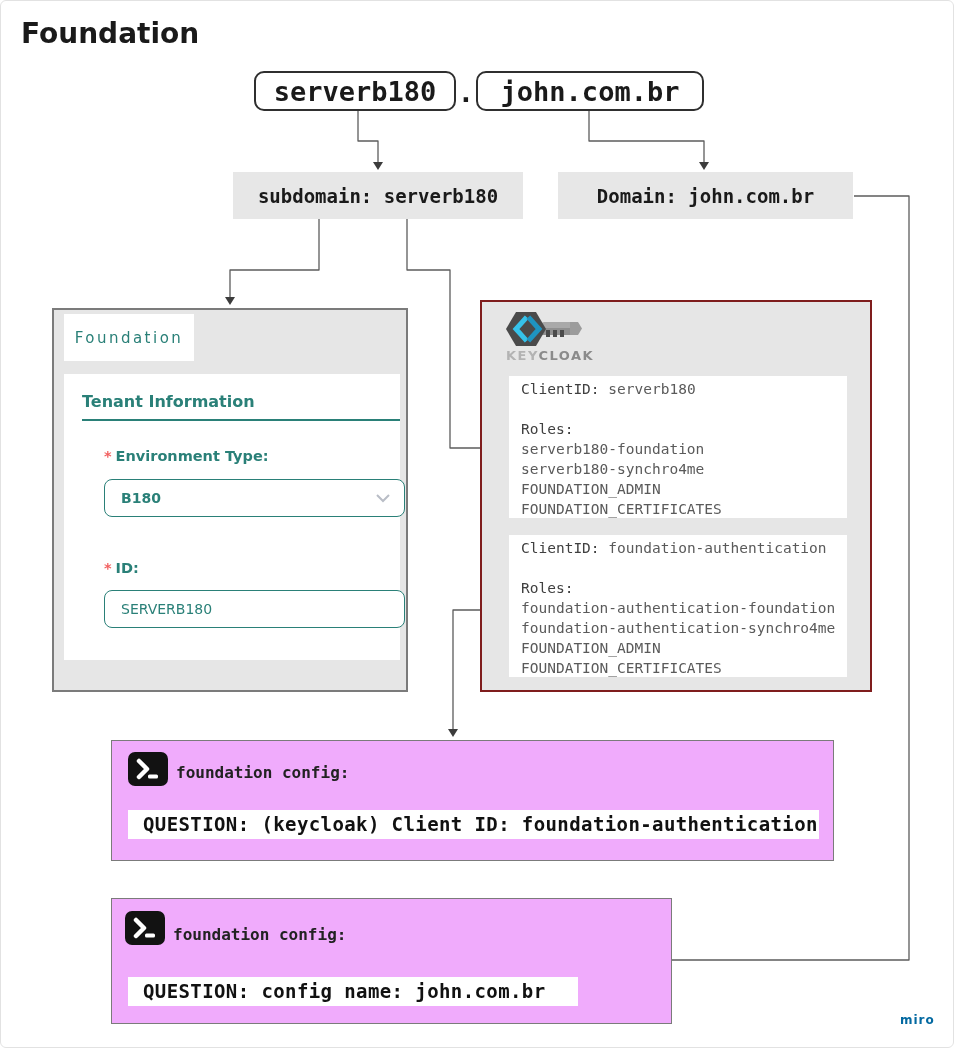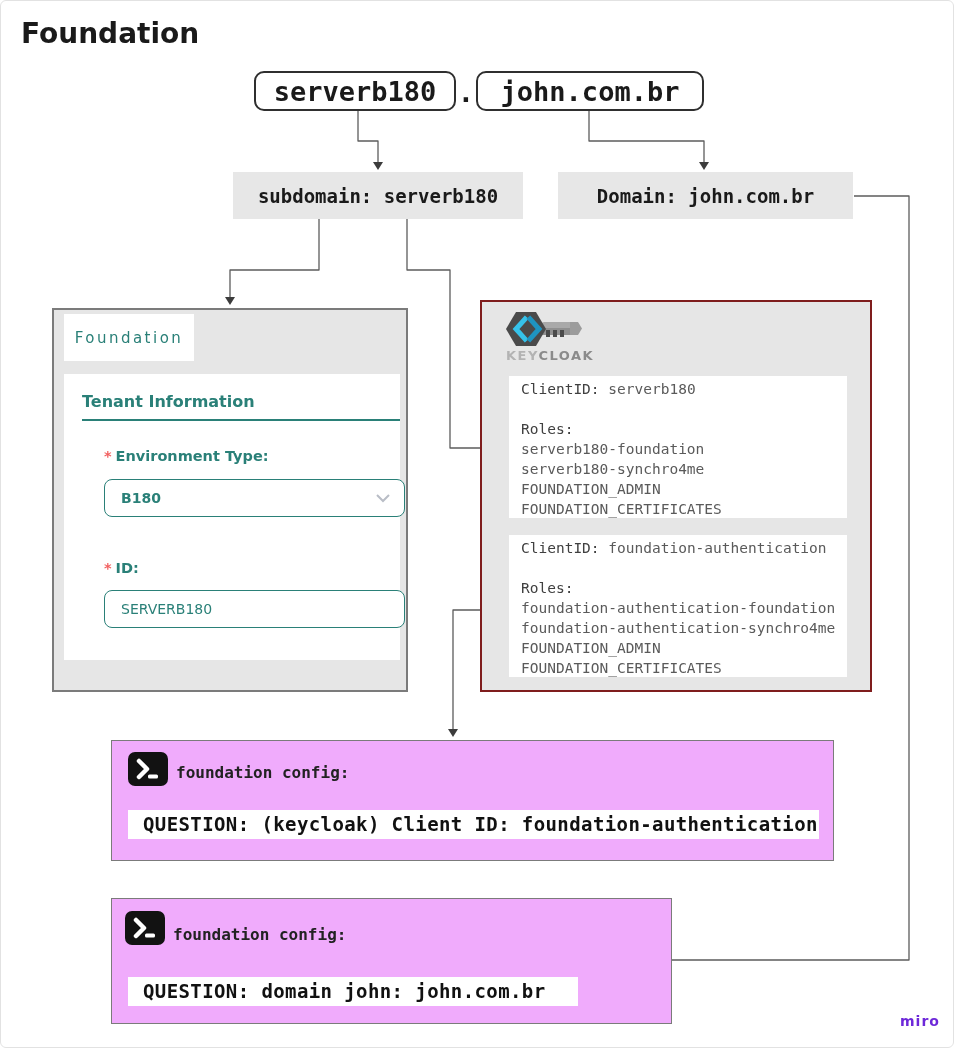--- a/index.html
+++ b/index.html
@@ -65,22 +65,22 @@
   
   .term { position:absolute; background:#f0abfc; border:1.5px solid #7b7b7b;margin-left:20px; }
   .term1 { left:90px; top:739px; width:723px; height:121px; }
   .term2 { left:90px; top:897px; width:561px; height:126px; }
   .term-icon { position:absolute; width:40px; height:34px; background:#121212; border-radius:7px;
     display:flex; align-items:center; justify-content:center; }
   .term-title { position:absolute; font-size:16px; font-weight:bold; color:#222; }
   .term-q { position:absolute; height:29px; background:#fff; font-size:19px; font-weight:bold;
     color:#111; line-height:29px; letter-spacing:0.4px; white-space:nowrap; padding-left:15px; }
 
-  .watermark { position:absolute; left:899px; top:1012px; font-size:14px; font-weight:bold;
-    color:#6d28d9; letter-spacing:1px; }
+  .watermark { position:absolute; left:899px; top:1012px; font-size:12px; font-weight:bold;
+    color:#0369a1; letter-spacing:1px; }
 </style>
 </head>
 <body>
 
 <div class="stage">
 
   <div class="page-title">Foundation</div>
 
   <svg class="wires">
     <path d="M357,110 L357,140 L377,140 L377,162"></path>
@@ -180,18 +180,18 @@
   </div>
 
   <div class="term term2">
     <div class="term-icon" style="left:13px; top:12px;">
       <svg width="26" height="22" viewBox="0 0 26 22">
         <path d="M4,3 L12,11 L4,19" fill="none" stroke="#fff" stroke-width="4.5" stroke-linecap="round" stroke-linejoin="round"></path>
         <rect x="13" y="16.5" width="10" height="4" rx="1.5" fill="#fff"></rect>
       </svg>
     </div>
     <div class="term-title mono" style="left:61px; top:26px;">foundation config:</div>
-    <div class="term-q mono" style="left:16px; top:78px; width:450px;">QUESTION: domain john: john.com.br</div>
+    <div class="term-q mono" style="left:16px; top:78px; width:450px;">QUESTION: config name: john.com.br</div>
   </div>
 
   <div class="watermark">miro</div>
 
 </div>
 
 </body></html>

